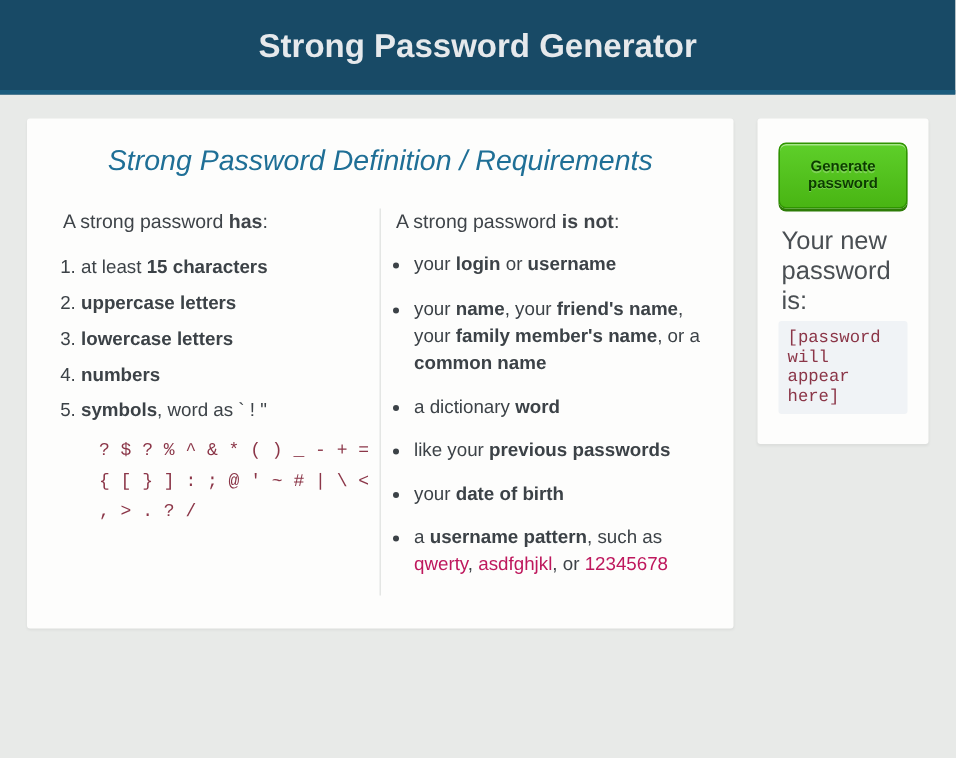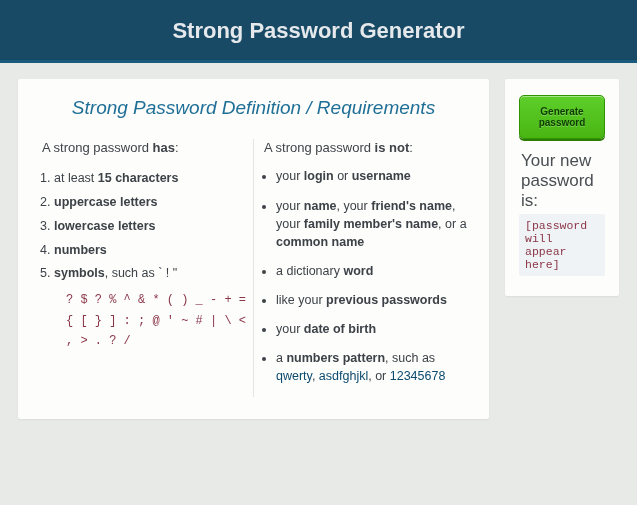--- a/index.html
+++ b/index.html
@@ -81,21 +81,21 @@
     list-style: disc;
     padding-left: 18px;
     color: #3c4247;
     font-size: 12.5px;
   }
   ul.not li {
     margin-bottom: 11px;
     line-height: 1.45;
   }
   ul.not b { font-weight: 700; }
-  .eg { color: #0c4a6e; }
+  .eg { color: #be185d; }
   .right {
     width: 218px;
     padding: 16px 14px 20px;
     align-self: flex-start;
   }
   .gen-title {
     color: #1f6f96;
     font-size: 17px;
     font-weight: 300;
     text-align: center;
@@ -155,39 +155,39 @@
 
       <div class="col">
         <p class="lead">
           <span>A strong password </span><b>has</b><span>:</span>
         </p>
         <ol class="req">
           <li><span>at least </span><b>15 characters</b></li>
           <li><b>uppercase letters</b></li>
           <li><b>lowercase letters</b></li>
           <li><b>numbers</b></li>
-          <li><b>symbols</b><span>, such as ` ! "</span>
+          <li><b>symbols</b><span>, word as ` ! "</span>
             <div class="symbols-block">? $ ? % ^ &amp; * ( ) _ - + = { [ } ] : ; @ ' ~ # | \ &lt; , &gt; . ? /</div>
           </li>
         </ol>
       </div>
 
       <div class="divider"></div>
 
       <div class="col">
         <p class="lead">
           <span>A strong password </span><b>is not</b><span>:</span>
         </p>
         <ul class="not">
           <li><span>your </span><b>login</b><span> or </span><b>username</b></li>
           <li><span>your </span><b>name</b><span>, your </span><b>friend's name</b><span>, your </span><b>family member's name</b><span>, or a </span><b>common name</b></li>
           <li><span>a dictionary </span><b>word</b></li>
           <li><span>like your </span><b>previous passwords</b></li>
           <li><span>your </span><b>date of birth</b></li>
-          <li><span>a </span><b>numbers pattern</b><span>, such as </span><span class="eg">qwerty</span><span>, </span><span class="eg">asdfghjkl</span><span>, or </span><span class="eg">12345678</span></li>
+          <li><span>a </span><b>username pattern</b><span>, such as </span><span class="eg">qwerty</span><span>, </span><span class="eg">asdfghjkl</span><span>, or </span><span class="eg">12345678</span></li>
         </ul>
       </div>
 
     </div>
   </div>
 
   <div class="card right">
     <div class="generate-btn">Generate password</div>
     <div class="newpw-label">Your new password is:</div>
     <div class="pw-output">[password will appear here]</div>

